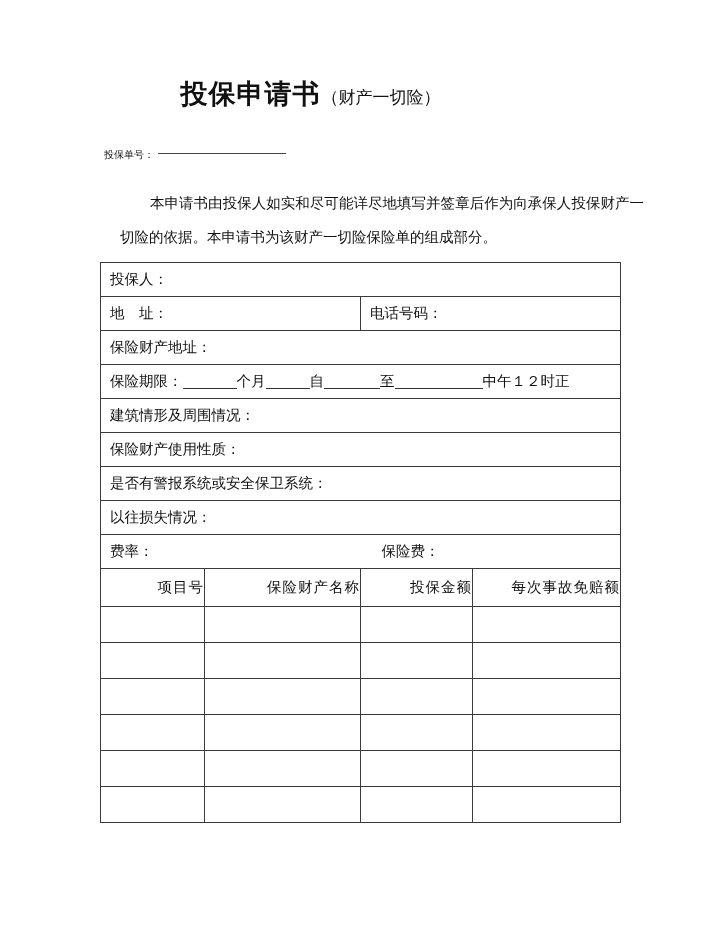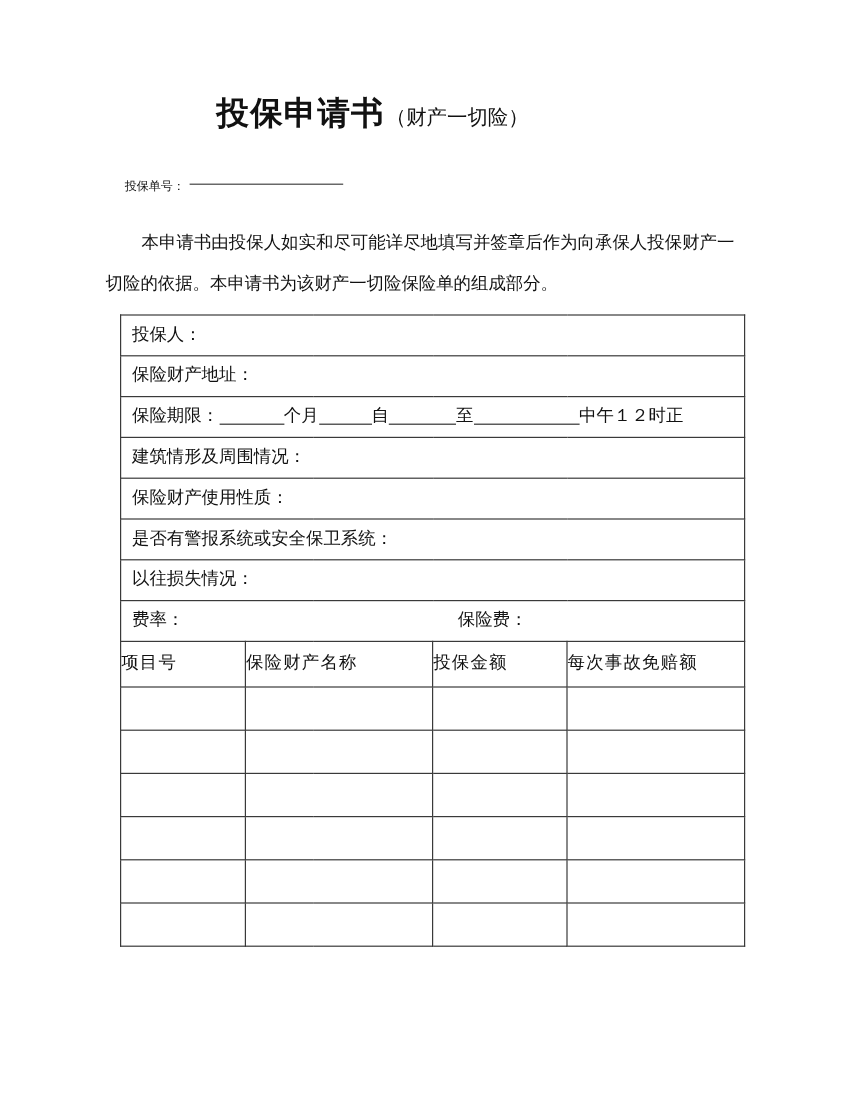--- a/index.html
+++ b/index.html
@@ -60,21 +60,21 @@
     display: inline-block;
     width: 128px;
     border-bottom: 1.6px solid #444;
     margin-left: 4px;
     vertical-align: 4px;
     height: 1px;
   }
 
   .intro {
     position: absolute;
-    left: 88px;
+    left: 120px;
     top: 186px;
     width: 524px;
     font-size: 14.5px;
     line-height: 34px;
     text-indent: 30px;
     text-align: justify;
   }
 
   
   .form-table {
@@ -90,21 +90,21 @@
   .form-table td {
     border: 1.4px solid #3a3a3a;
     padding: 0 0 0 9px;
     height: 33px;
     vertical-align: middle;
     line-height: 1.2;
     white-space: nowrap;
     overflow: hidden;
   }
   .form-table td.head {
-    text-align: left;
+    text-align: right;
     padding-left: 0;
     height: 37px;
     letter-spacing: 1px;
   }
   .form-table td.blank-cell {
     height: 35px;
   }
 
   .u {
     display: inline-block;
@@ -143,20 +143,24 @@
       <col style="width:56px">
       <col style="width:100px">
       <col style="width:112px">
       <col style="width:148px">
     </colgroup>
     <tbody>
       <tr>
         <td colspan="5">投保人：</td>
       </tr>
       <tr>
+        <td colspan="3">地　址：</td>
+        <td colspan="2">电话号码：</td>
+      </tr>
+      <tr>
         <td colspan="5">保险财产地址：</td>
       </tr>
       <tr>
         <td colspan="5"><span>保险期限：</span><span class="u u-6"></span><span>个月</span><span class="u u-5"></span><span>自</span><span class="u u-7"></span><span>至</span><span class="u u-10"></span><span>中午１２时正</span></td>
       </tr>
       <tr>
         <td colspan="5">建筑情形及周围情况：</td>
       </tr>
       <tr>
         <td colspan="5">保险财产使用性质：</td>

